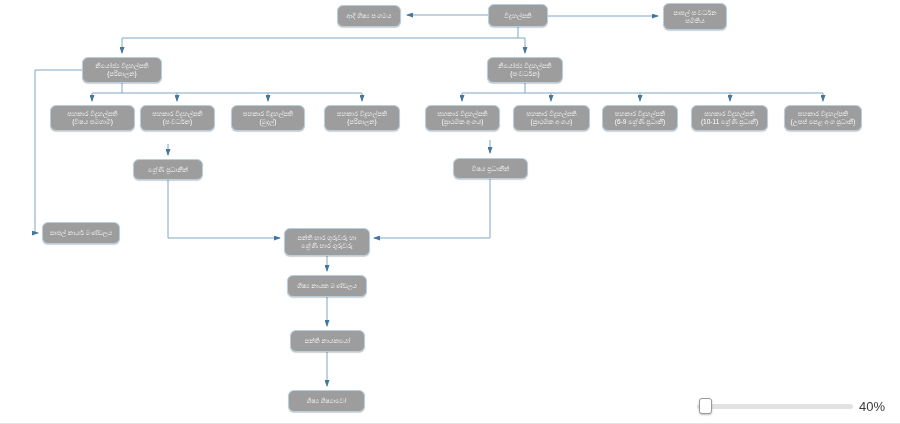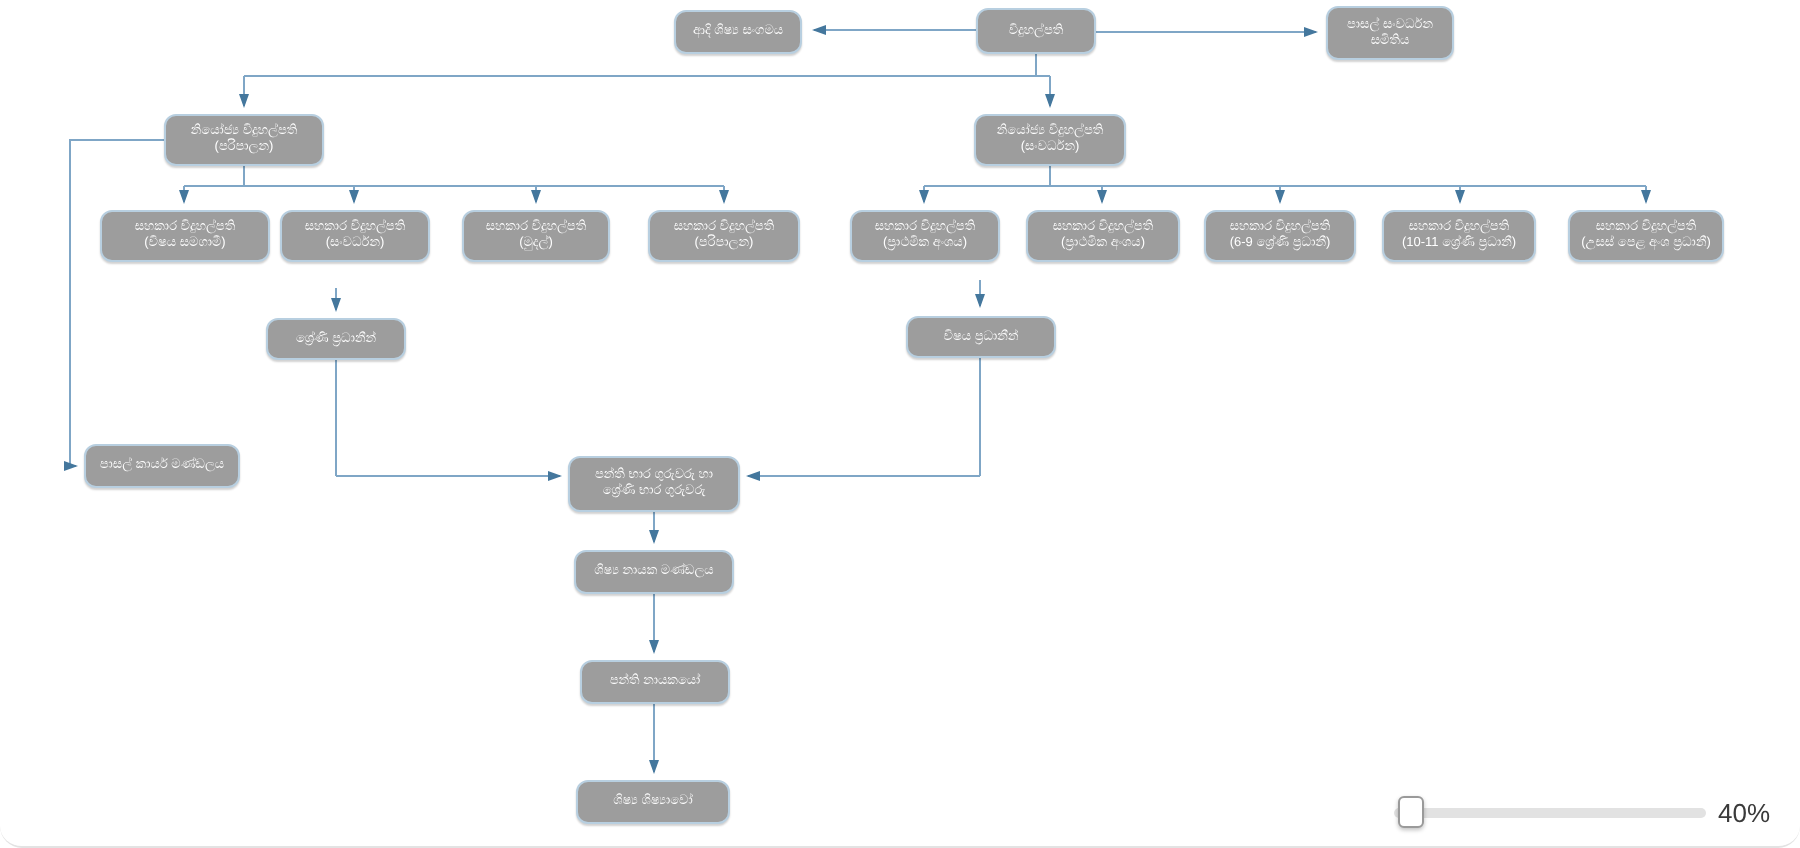--- a/index.html
+++ b/index.html
@@ -6,21 +6,20 @@
   html, body { margin: 0; padding: 0; }
   body { font-family: "Liberation Sans", "DejaVu Sans", sans-serif; background: #ffffff; }
 
   #canvas {
     position: relative;
     width: 900px;
     height: 424px;
     background: #ffffff;
     overflow: hidden;
     border-bottom: 1px solid #e3e3e3;
-    border-radius: 11px;
   }
 
   #connectors { position: absolute; left: 0; top: 0; width: 900px; height: 424px; }
   .conn { stroke: var(--connector, #7fa6c6); stroke-width: 1; fill: none; }
   #arw path { fill: var(--arrow, #44779d); }
 
   .node {
     position: absolute;
     background: var(--node-fill, #9d9d9d);
     border: 1px solid var(--node-border, #b8cfe0);

